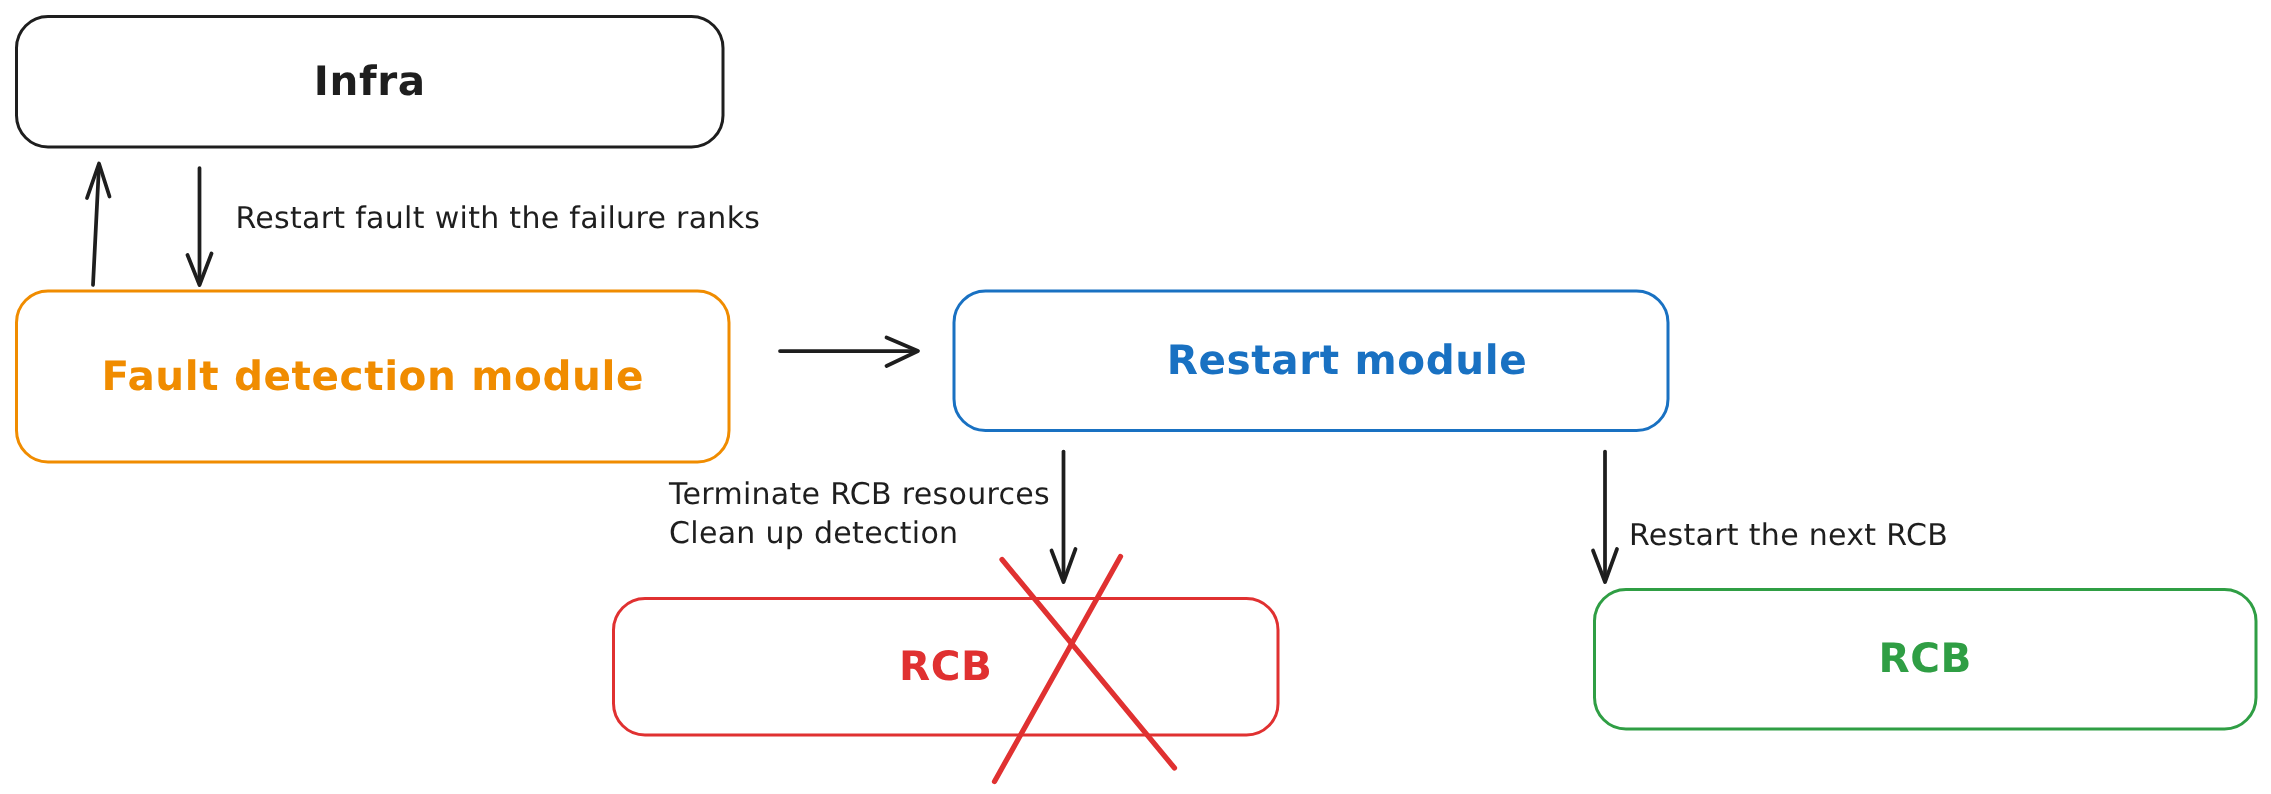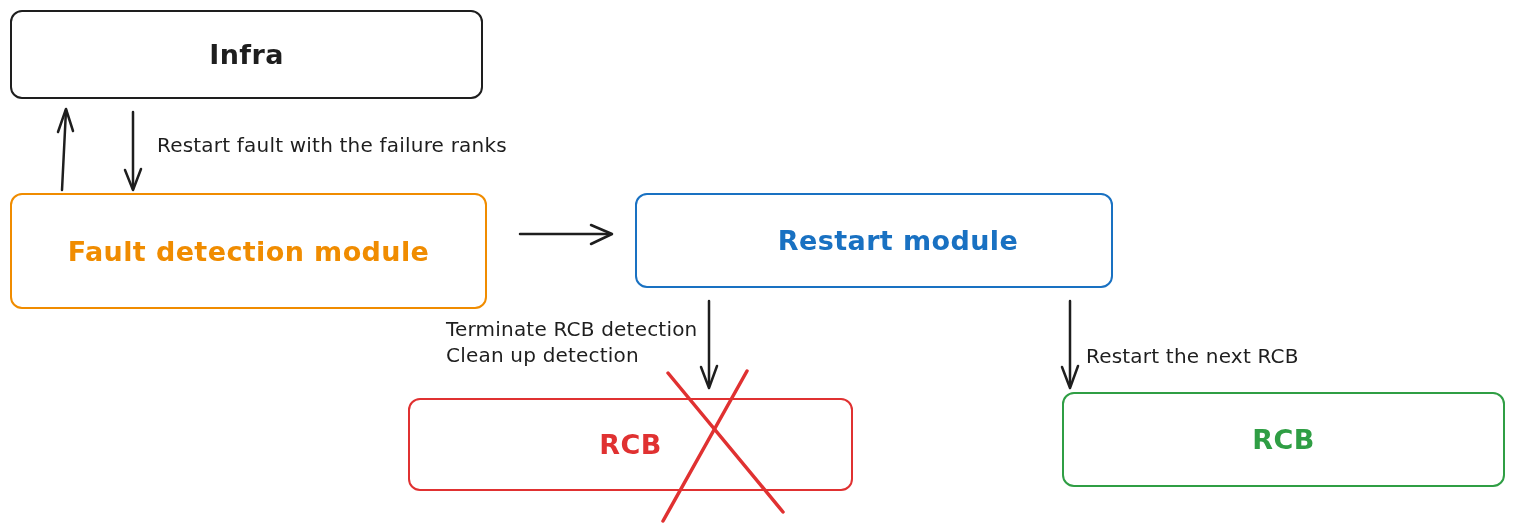--- a/index.html
+++ b/index.html
@@ -21,21 +21,21 @@
     left: 0;
     top: 0;
     width: 1514px;
     height: 529px;
     pointer-events: none;
   }
   .node {
     position: absolute;
     box-sizing: border-box;
     border: 2.5px solid #1e1e1e;
-    border-radius: 12px;
+    border-radius: 22px;
     display: flex;
     align-items: center;
     justify-content: center;
     background: transparent;
   }
   .node-label {
     font-size: 27px;
     font-weight: 600;
     letter-spacing: 0.4px;
     white-space: nowrap;
@@ -111,19 +111,19 @@
     <span class="node-label">RCB</span>
   </div>
 
   <div class="node node-rcb-next">
     <span class="node-label">RCB</span>
   </div>
 
   <div class="edge-label label-report">Restart fault with the failure ranks</div>
 
   <div class="edge-label label-terminate">
-    <div>Terminate RCB detection</div>
+    <div>Terminate RCB resources</div>
     <div>Clean up detection</div>
   </div>
 
   <div class="edge-label label-restart-next">Restart the next RCB</div>
 
 </div>
 
 </body></html>

